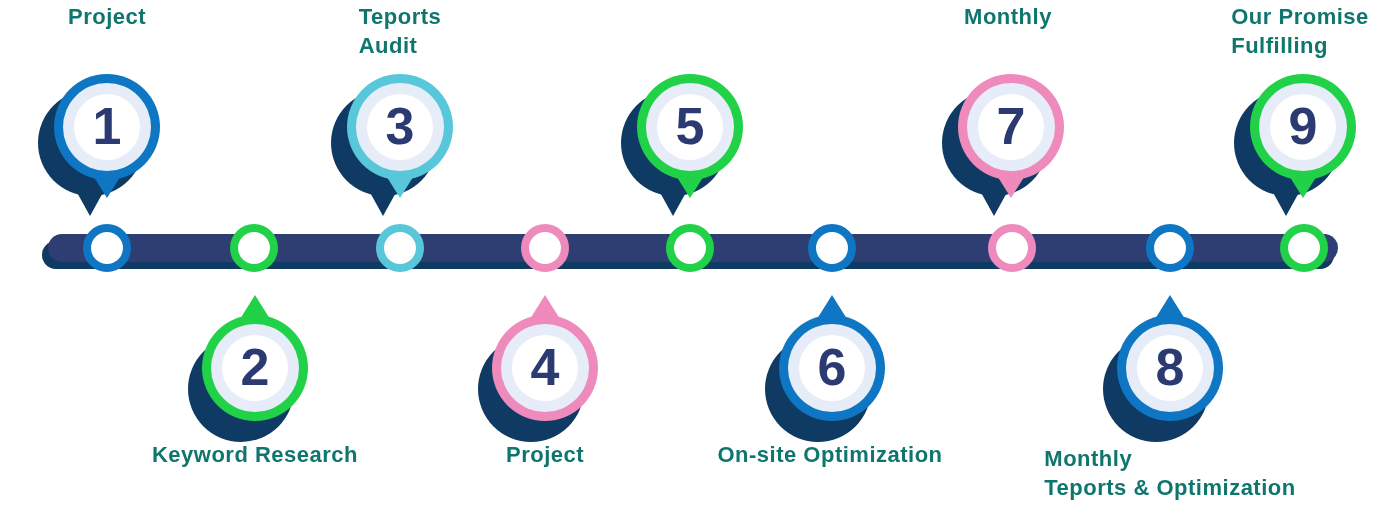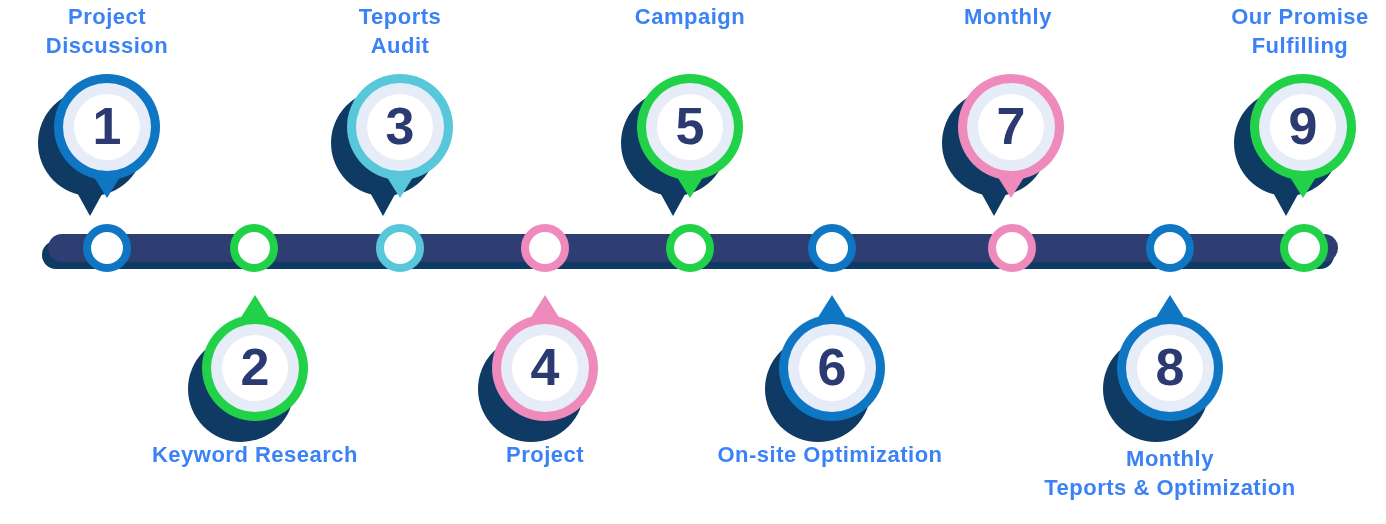--- a/index.html
+++ b/index.html
@@ -63,22 +63,22 @@
     width:66px; height:66px; border-radius:50%; background:#ffffff;
     display:flex; align-items:center; justify-content:center;
   }
   .num {
     font-size:52px; font-weight:700; color:#2b3a71; line-height:1;
     transform:translateY(-1px);
   }
 
   
   .label {
-    position:absolute; transform:translateX(-50%); text-align:center;
-    font-size:22px; line-height:29px; font-weight:700; color:#3b82f6;
+    position:absolute; transform:translateX(-50%); text-align:left;
+    font-size:22px; line-height:29px; font-weight:700; color:#0f766e;
     white-space:nowrap; z-index:5; letter-spacing:0.5px;
   }
   .label span { display:block; }
   .label.top { top:2px; }
   .label.bottom { top:440px; }
   .label.bottom.two-line { top:444px; }
 </style>
 </head>
 <body>
 
@@ -104,21 +104,20 @@
     <div class="pin-ring">
       <div class="pin-inner">
           <div class="pin-core">
         <span class="num">1</span>
       </div>
         </div>
     </div>
   </div>
   <div class="label top" style="left:107px">
     <span>Project</span>
-    <span>Discussion</span>
   </div>
 
   <div class="pin bottom c-green" style="left:255px">
     <div class="pin-shadow"></div>
     <div class="pin-tail"></div>
     <div class="pin-ring">
       <div class="pin-inner">
           <div class="pin-core">
         <span class="num">2</span>
       </div>
@@ -167,21 +166,20 @@
     <div class="pin-tail"></div>
     <div class="pin-ring">
       <div class="pin-inner">
           <div class="pin-core">
         <span class="num">5</span>
       </div>
         </div>
     </div>
   </div>
   <div class="label top" style="left:690px">
-    <span>Campaign</span>
   </div>
 
   <div class="pin bottom c-blue" style="left:832px">
     <div class="pin-shadow"></div>
     <div class="pin-tail"></div>
     <div class="pin-ring">
       <div class="pin-inner">
           <div class="pin-core">
         <span class="num">6</span>
       </div>

